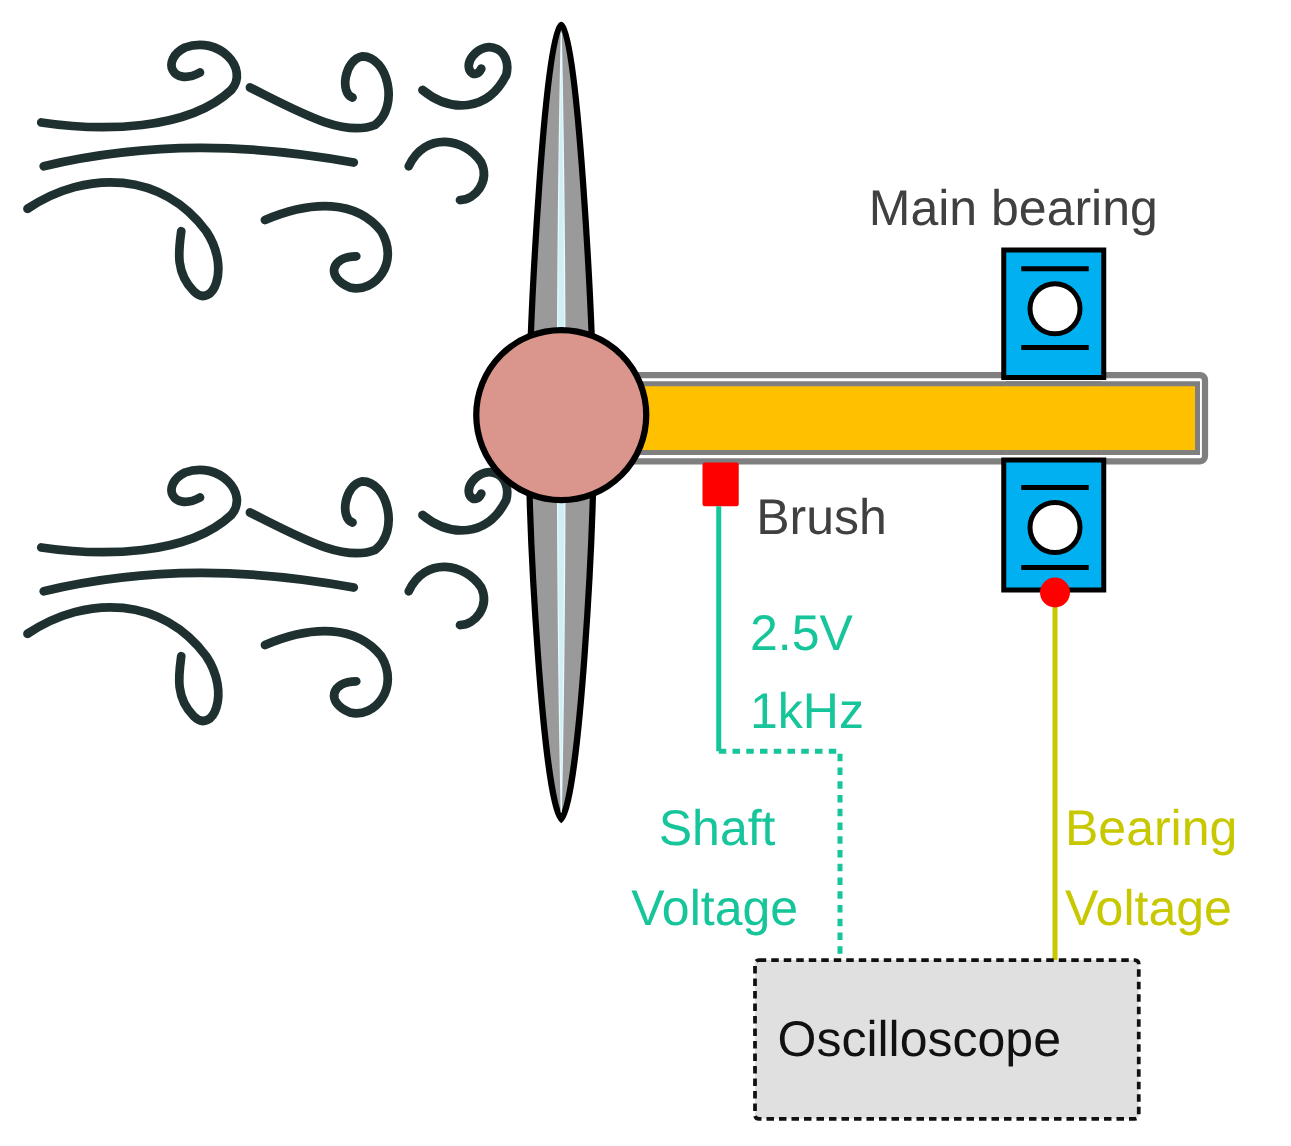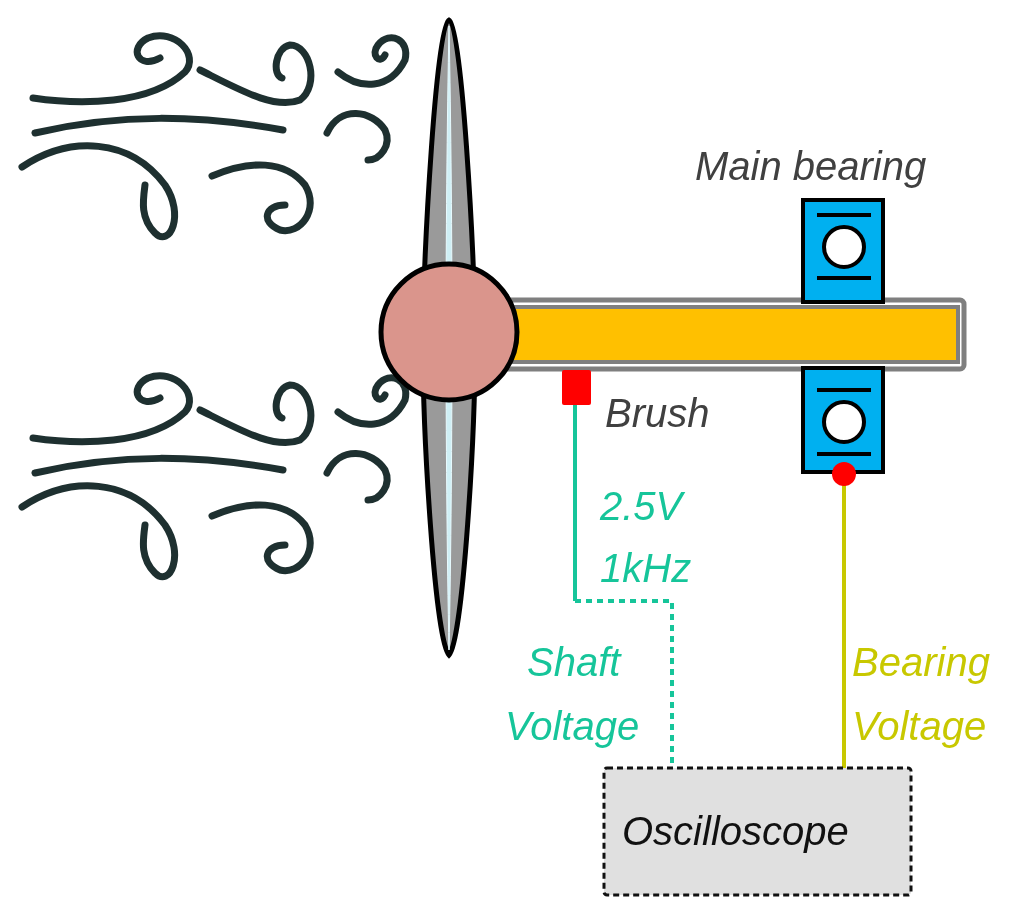--- a/index.html
+++ b/index.html
@@ -1,16 +1,16 @@
 <!DOCTYPE html>
 <html><head>
   <meta charset="utf-8">
   <style>
     html, body { margin: 0; padding: 0; background: #ffffff; }
-    #stage { position: relative; width: 1033px; height: 917px; overflow: hidden; background: #ffffff; font-style: italic; }
+    #stage { position: relative; width: 1033px; height: 917px; overflow: hidden; background: #ffffff; }
     svg { position: absolute; left: 0; top: 0; }
     .lbl { font-family: "Liberation Sans", sans-serif; }
     .label-dark { fill: #404040; font-size: 40px; }
     .label-green { fill: #16c59a; font-size: 40px; }
     .label-yellow { fill: #c8c800; font-size: 40px; }
     .label-black { fill: #111111; font-size: 40px; }
     .wind path { fill: none; stroke: #1e3030; stroke-width: 7; stroke-linecap: round; }
   </style>
 </head>
 <body>

